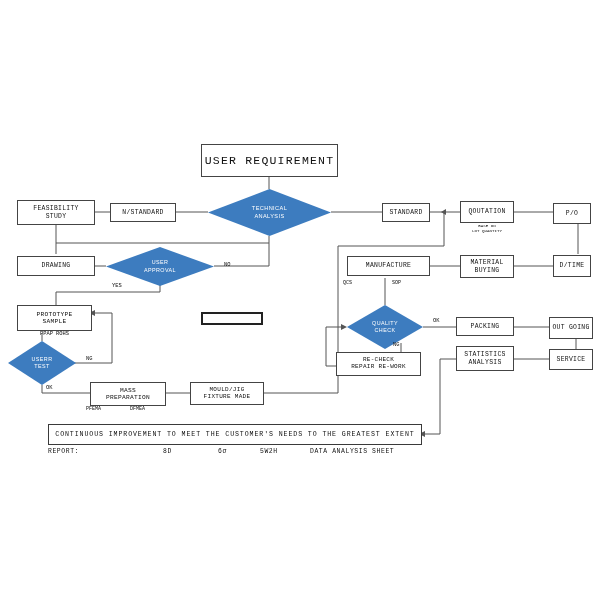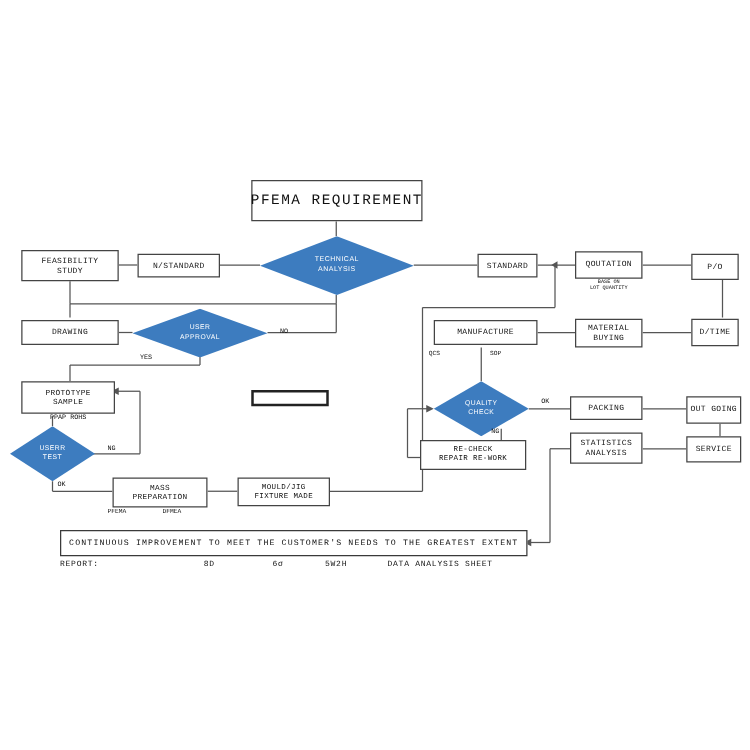--- a/index.html
+++ b/index.html
@@ -174,21 +174,21 @@
       <polygon points="347,327 341,324 341,330" fill="#555555" stroke="none"></polygon>
 
       <line x1="456" y1="359" x2="440" y2="359"></line>
       <line x1="440" y1="359" x2="440" y2="434"></line>
       <line x1="440" y1="434" x2="422" y2="434"></line>
       <polygon points="419,434 425,431 425,437" fill="#555555" stroke="none"></polygon>
     </g>
   </svg>
 
   <div class="node box title-box" style="left:201px; top:144px; width:137px; height:33px;">
-    <span class="ln">PFEMA  REQUIREMENT</span>
+    <span class="ln">USER  REQUIREMENT</span>
   </div>
 
   <div class="node box" style="left:17px; top:200px; width:78px; height:25px; font-size:6.4px;">
     <span class="ln">FEASIBILITY</span>
     <span class="ln">STUDY</span>
   </div>
 
   <div class="node box" style="left:110px; top:203px; width:66px; height:19px; font-size:6.4px;">
     <span class="ln">N/STANDARD</span>
   </div>

